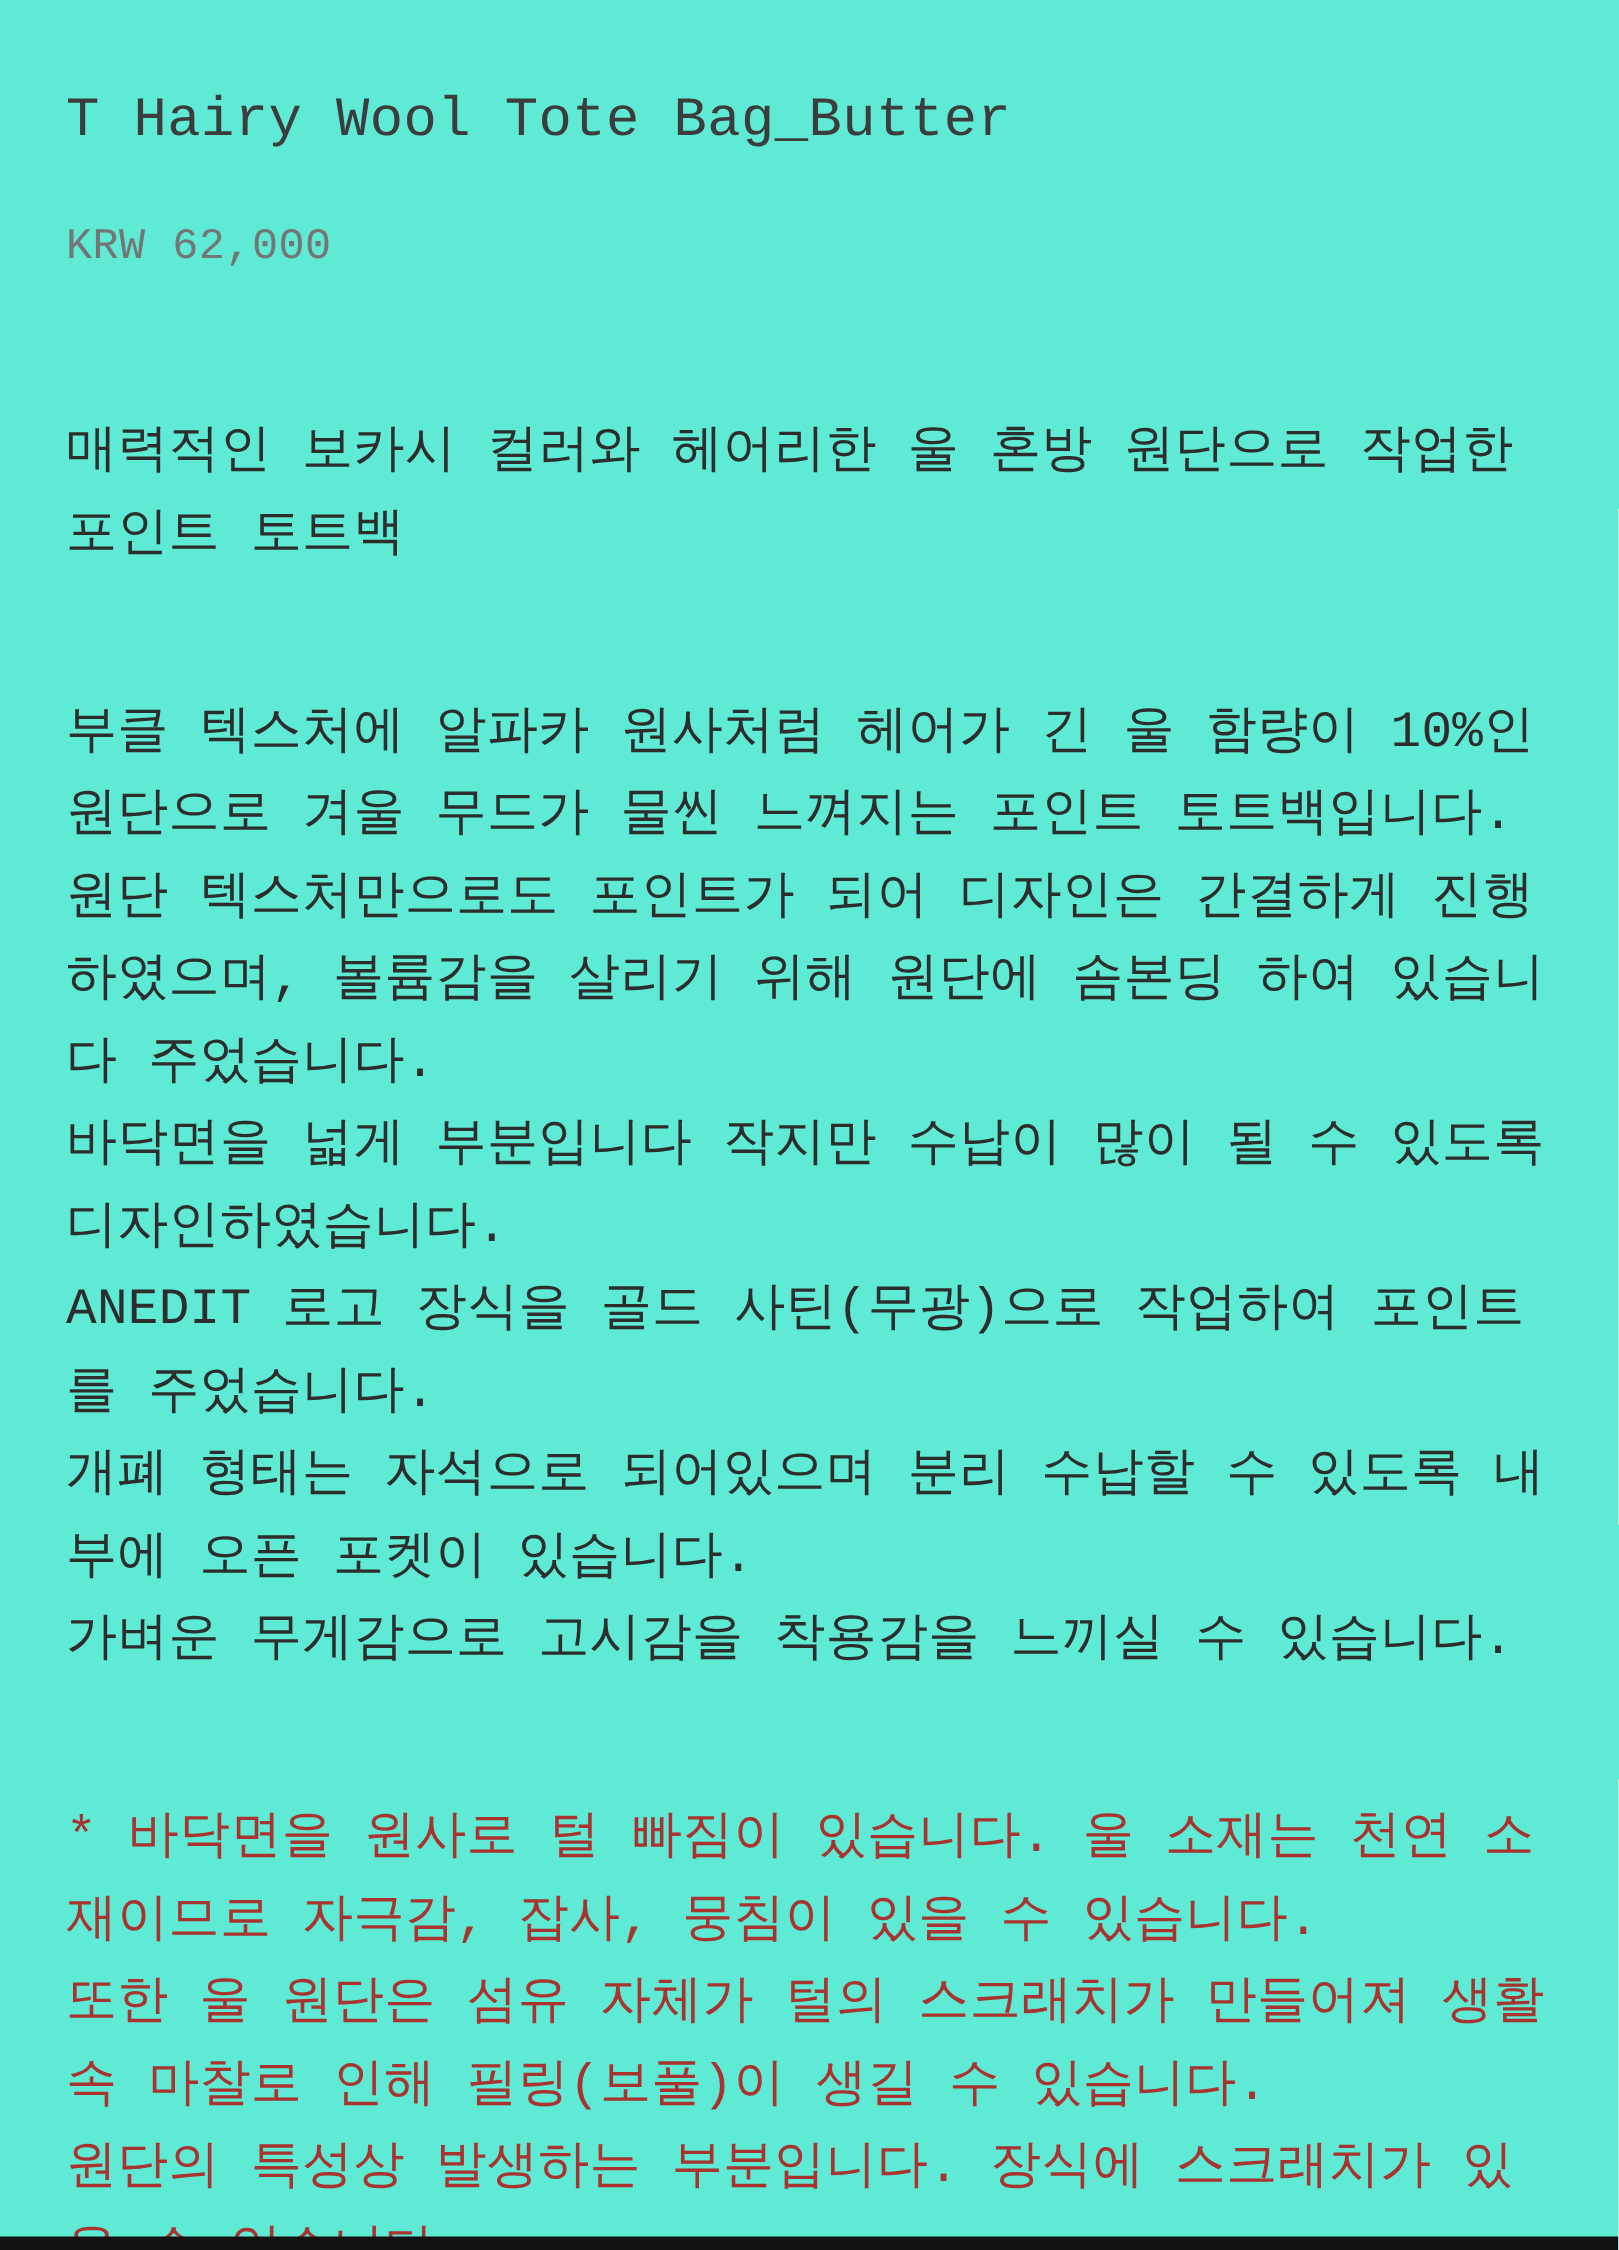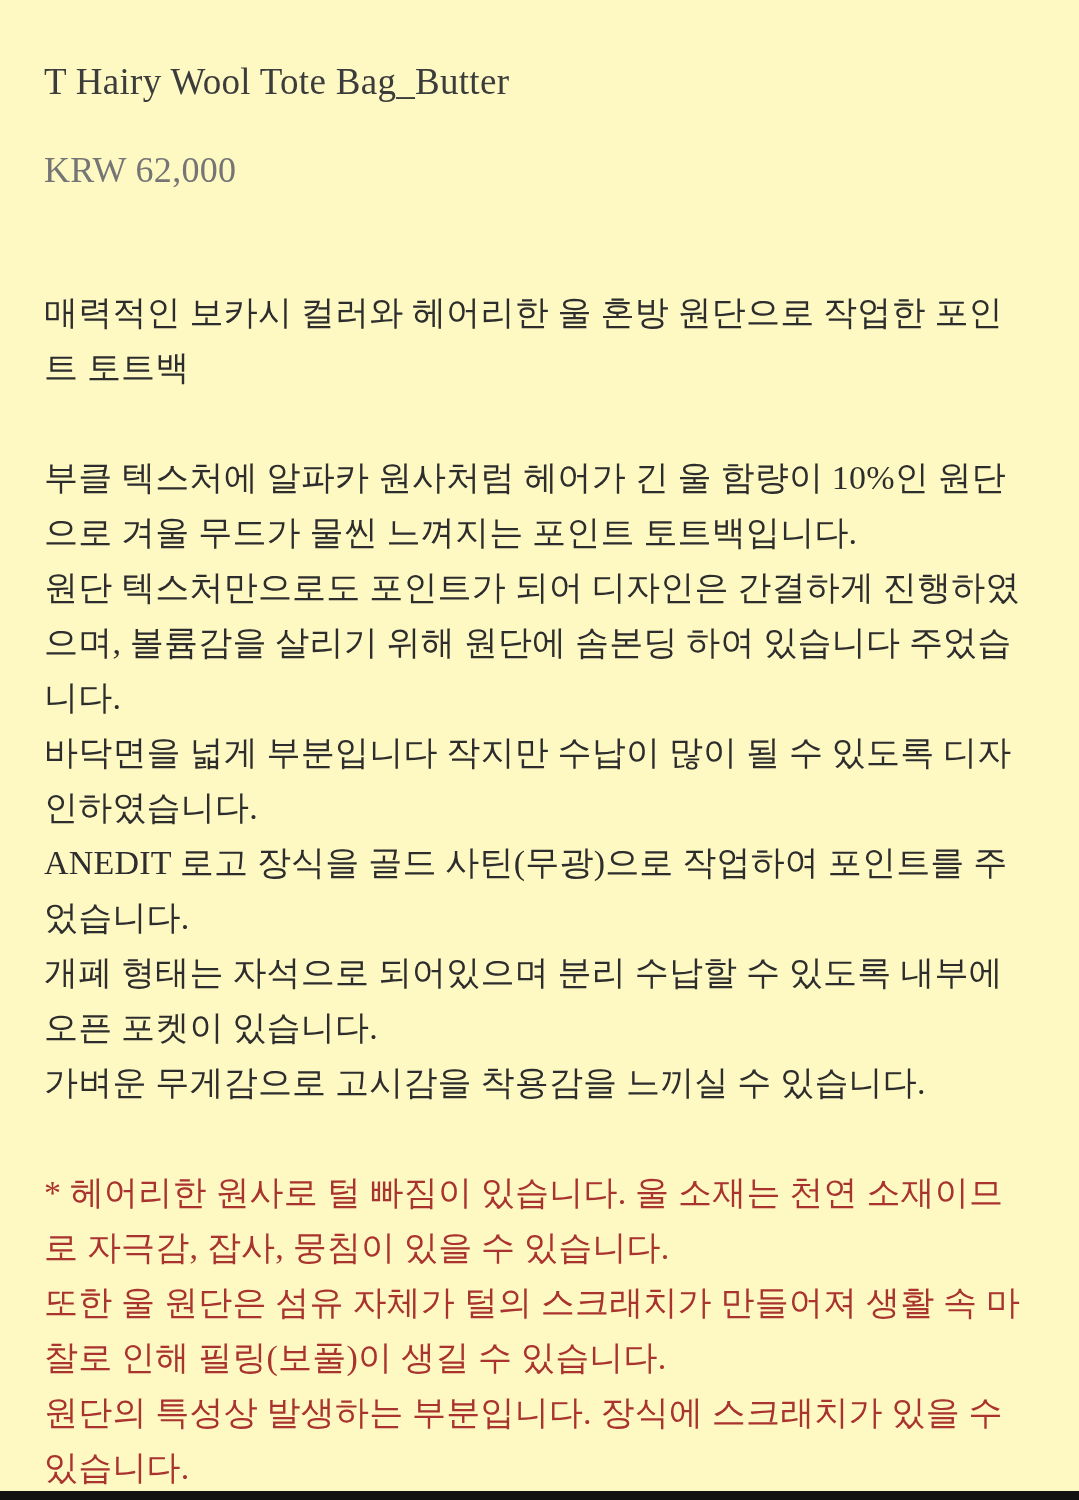--- a/index.html
+++ b/index.html
@@ -4,53 +4,53 @@
 <style>
   html, body {
     margin: 0;
     padding: 0;
     background: #ffffff;
   }
   .page {
     position: relative;
     width: 1079px;
     height: 1500px;
-    background: #fef9c3;
-    font-family: Liberation Serif, serif;
+    background: #5eead4;
+    font-family: Liberation Mono, monospace;
     overflow: hidden;
     box-sizing: border-box;
   }
   .content {
     padding: 0 44px;
   }
   .product-title {
     margin: 0;
     padding-top: 60px;
     font-size: 37px;
     font-weight: 400;
     letter-spacing: 0.3px;
     color: #3c3c3c;
   }
   .product-price {
     margin-top: 46px;
-    font-size: 36px;
+    font-size: 29px;
     font-weight: 400;
     letter-spacing: 0.3px;
     color: #757575;
   }
   .description {
     margin-top: 94px;
     font-size: 34px;
     line-height: 55px;
     color: #2d2d2d;
     letter-spacing: 0.2px;
     word-break: break-all;
   }
   .block { margin: 0; padding: 0; }
-  .block + .block { margin-top: 55px; }
+  .block + .block { margin-top: 77px; }
   .sentence { display: block; }
   .warnings { color: #a9332e; }
   .bottom-bar {
     position: absolute;
     left: 0;
     bottom: 0;
     width: 100%;
     height: 9px;
     background: #121212;
   }
@@ -72,21 +72,21 @@
       <div class="block">
         <span class="sentence">부클 텍스처에 알파카 원사처럼 헤어가 긴 울 함량이 10%인 원단으로 겨울 무드가 물씬 느껴지는 포인트 토트백입니다.</span>
         <span class="sentence">원단 텍스처만으로도 포인트가 되어 디자인은 간결하게 진행하였으며, 볼륨감을 살리기 위해 원단에 솜본딩 하여 있습니다 주었습니다.</span>
         <span class="sentence">바닥면을 넓게 부분입니다 작지만 수납이 많이 될 수 있도록 디자인하였습니다.</span>
         <span class="sentence">ANEDIT 로고 장식을 골드 사틴(무광)으로 작업하여 포인트를 주었습니다.</span>
         <span class="sentence">개폐 형태는 자석으로 되어있으며 분리 수납할 수 있도록 내부에 오픈 포켓이 있습니다.</span>
         <span class="sentence">가벼운 무게감으로 고시감을 착용감을 느끼실 수 있습니다.</span>
       </div>
 
       <div class="block warnings">
-        <span class="sentence">* 헤어리한 원사로 털 빠짐이 있습니다. 울 소재는 천연 소재이므로 자극감, 잡사, 뭉침이 있을 수 있습니다.</span>
+        <span class="sentence">* 바닥면을 원사로 털 빠짐이 있습니다. 울 소재는 천연 소재이므로 자극감, 잡사, 뭉침이 있을 수 있습니다.</span>
         <span class="sentence">또한 울 원단은 섬유 자체가 털의 스크래치가 만들어져 생활 속 마찰로 인해 필링(보풀)이 생길 수 있습니다.</span>
         <span class="sentence">원단의 특성상 발생하는 부분입니다. 장식에 스크래치가 있을 수 있습니다.</span>
         <span class="sentence">이는 불량 사유가 될 수 없어 무상 반품, 교환이 불가합니다.</span>
       </div>
 
     </div>
   </div>
 
   <div class="bottom-bar"></div>
 </div>

